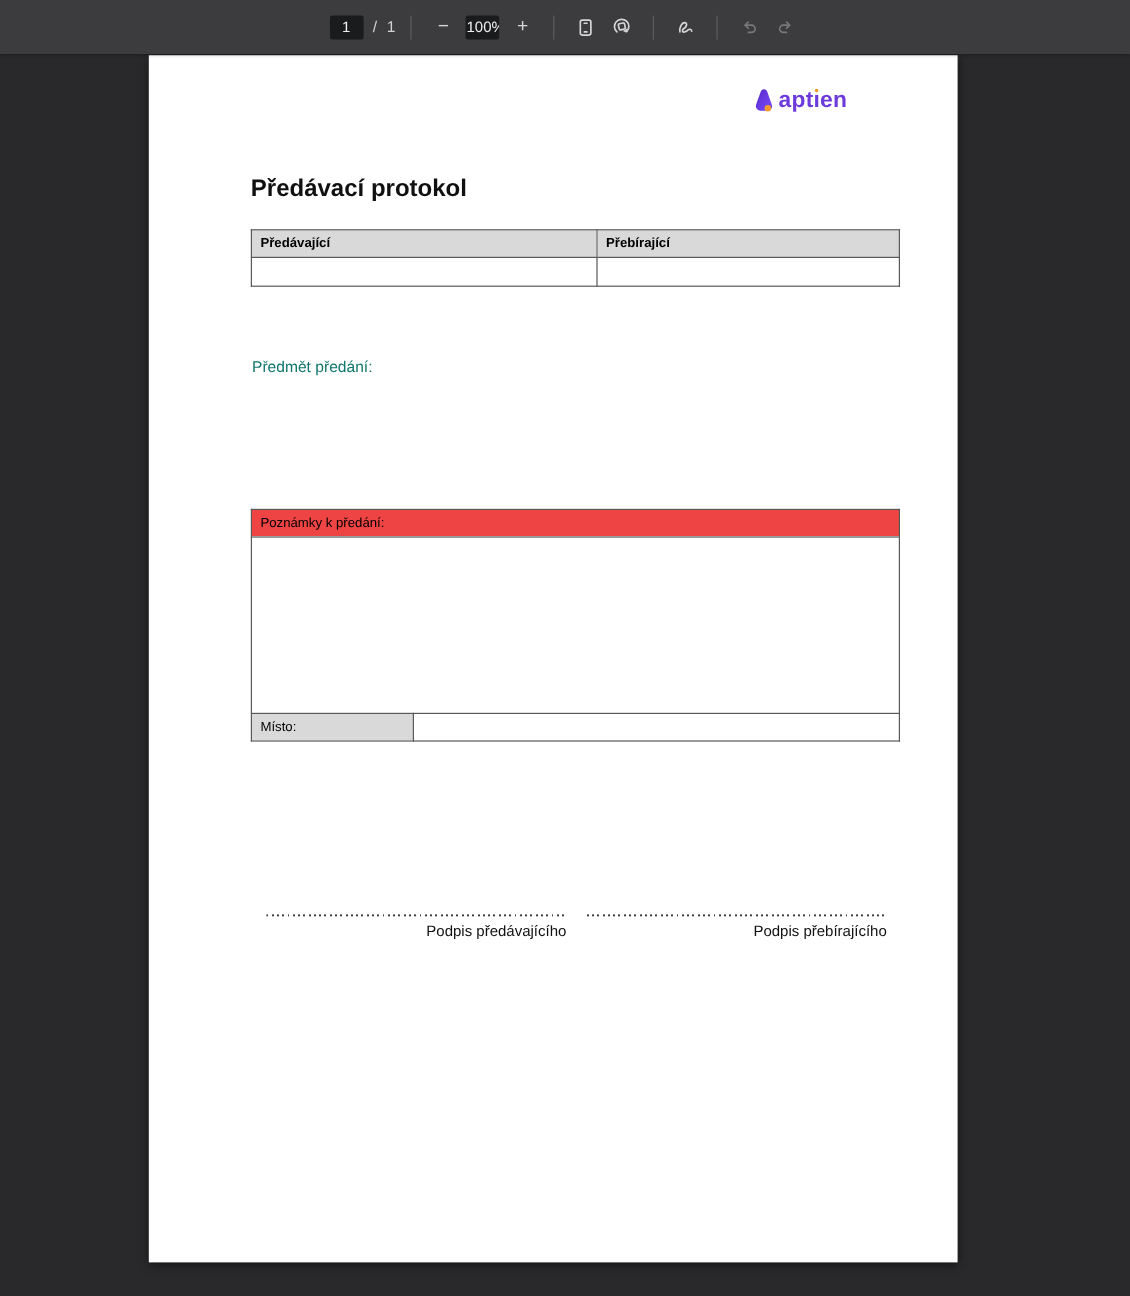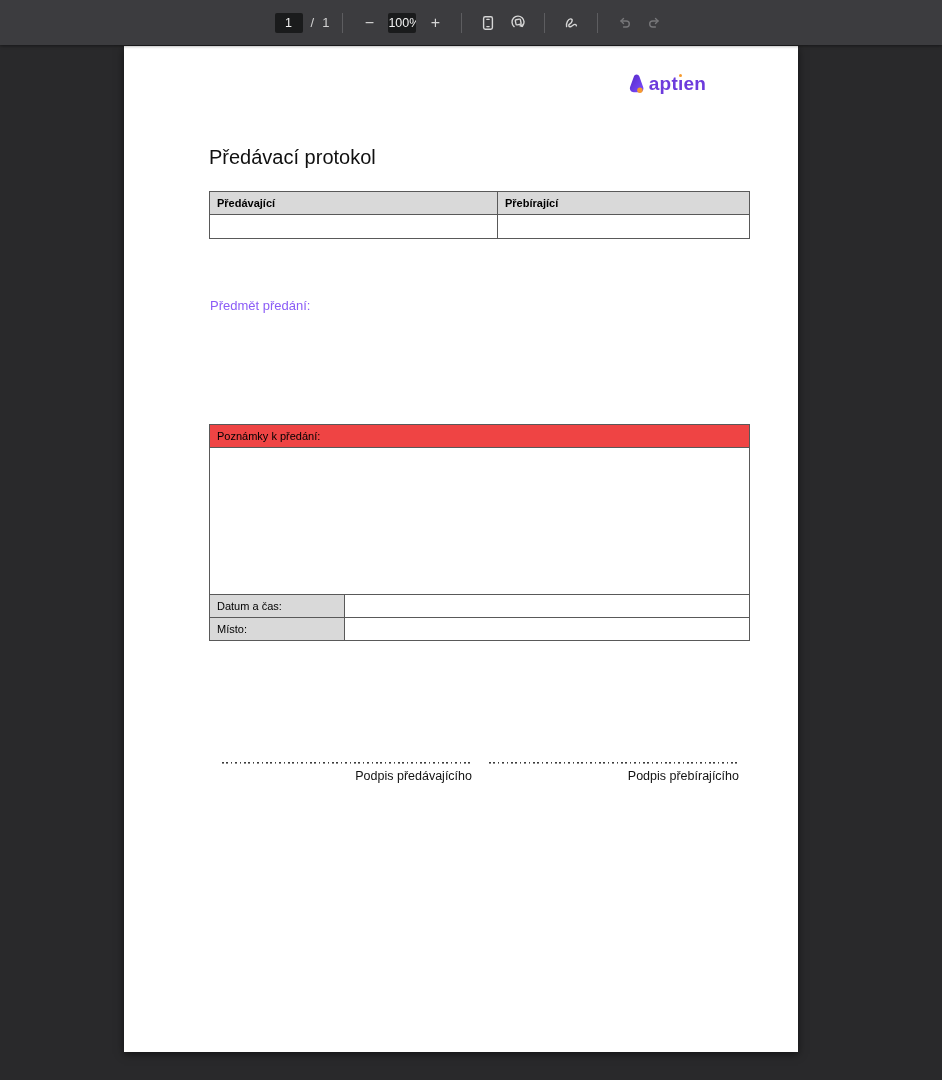--- a/index.html
+++ b/index.html
@@ -58,38 +58,38 @@
   }
   .i-wrap { position:relative; display:inline-block; }
   .i-dot {
     position:absolute; top:1px; left:50%; margin-left:-1.6px;
     width:3.4px; height:3.4px; border-radius:50%; background:#f79b2e;
   }
 
   
   .doc-title {
     position:absolute; left:85px; top:100px;
-    font-size:20px; font-weight:normal; color:#101010;
+    font-size:20px; font-weight:bold; color:#101010;
   }
 
   
   table { border-collapse:collapse; table-layout:fixed; }
   td {
     border:1px solid #595959; font-size:11px; color:#000;
     padding:0 0 0 7px; vertical-align:middle; overflow:hidden;
   }
   .shaded { background:#d9d9d9; }
 
   .parties-table { position:absolute; left:85px; top:145px; width:540px; }
   .parties-table td.h { font-weight:bold; height:23px; }
   .parties-table td.v { height:24px; background:#fff; }
 
   .subject-label {
     position:absolute; left:86px; top:252px;
-    font-size:13px; color:#8b5cf6;
+    font-size:13px; color:#0f766e;
   }
 
   .notes-table { position:absolute; left:85px; top:378px; width:540px; }
   .notes-table td.nh { height:23px; background:#ef4444; }
   .notes-table td.nb { height:147px; background:#fff; vertical-align:top; }
   .notes-table td.lbl { height:23px; }
   .notes-table td.val { background:#fff; }
 
   
   .sig {
@@ -218,24 +218,20 @@
         <col style="width:405px">
       </colgroup>
     <tbody>
         <tr>
       <td class="nh" colspan="2">Poznámky k předání:</td>
     </tr>
     <tr>
       <td class="nb" colspan="2"></td>
     </tr>
     <tr>
-      <td class="lbl shaded">Datum a čas:</td>
-      <td class="val"></td>
-    </tr>
-    <tr>
       <td class="lbl shaded">Místo:</td>
       <td class="val"></td>
     </tr>
   </tbody>
     </table>
 
   <div class="sig sig-left">
     <div class="sig-line"></div>
     <div class="sig-label">Podpis předávajícího</div>
   </div>

